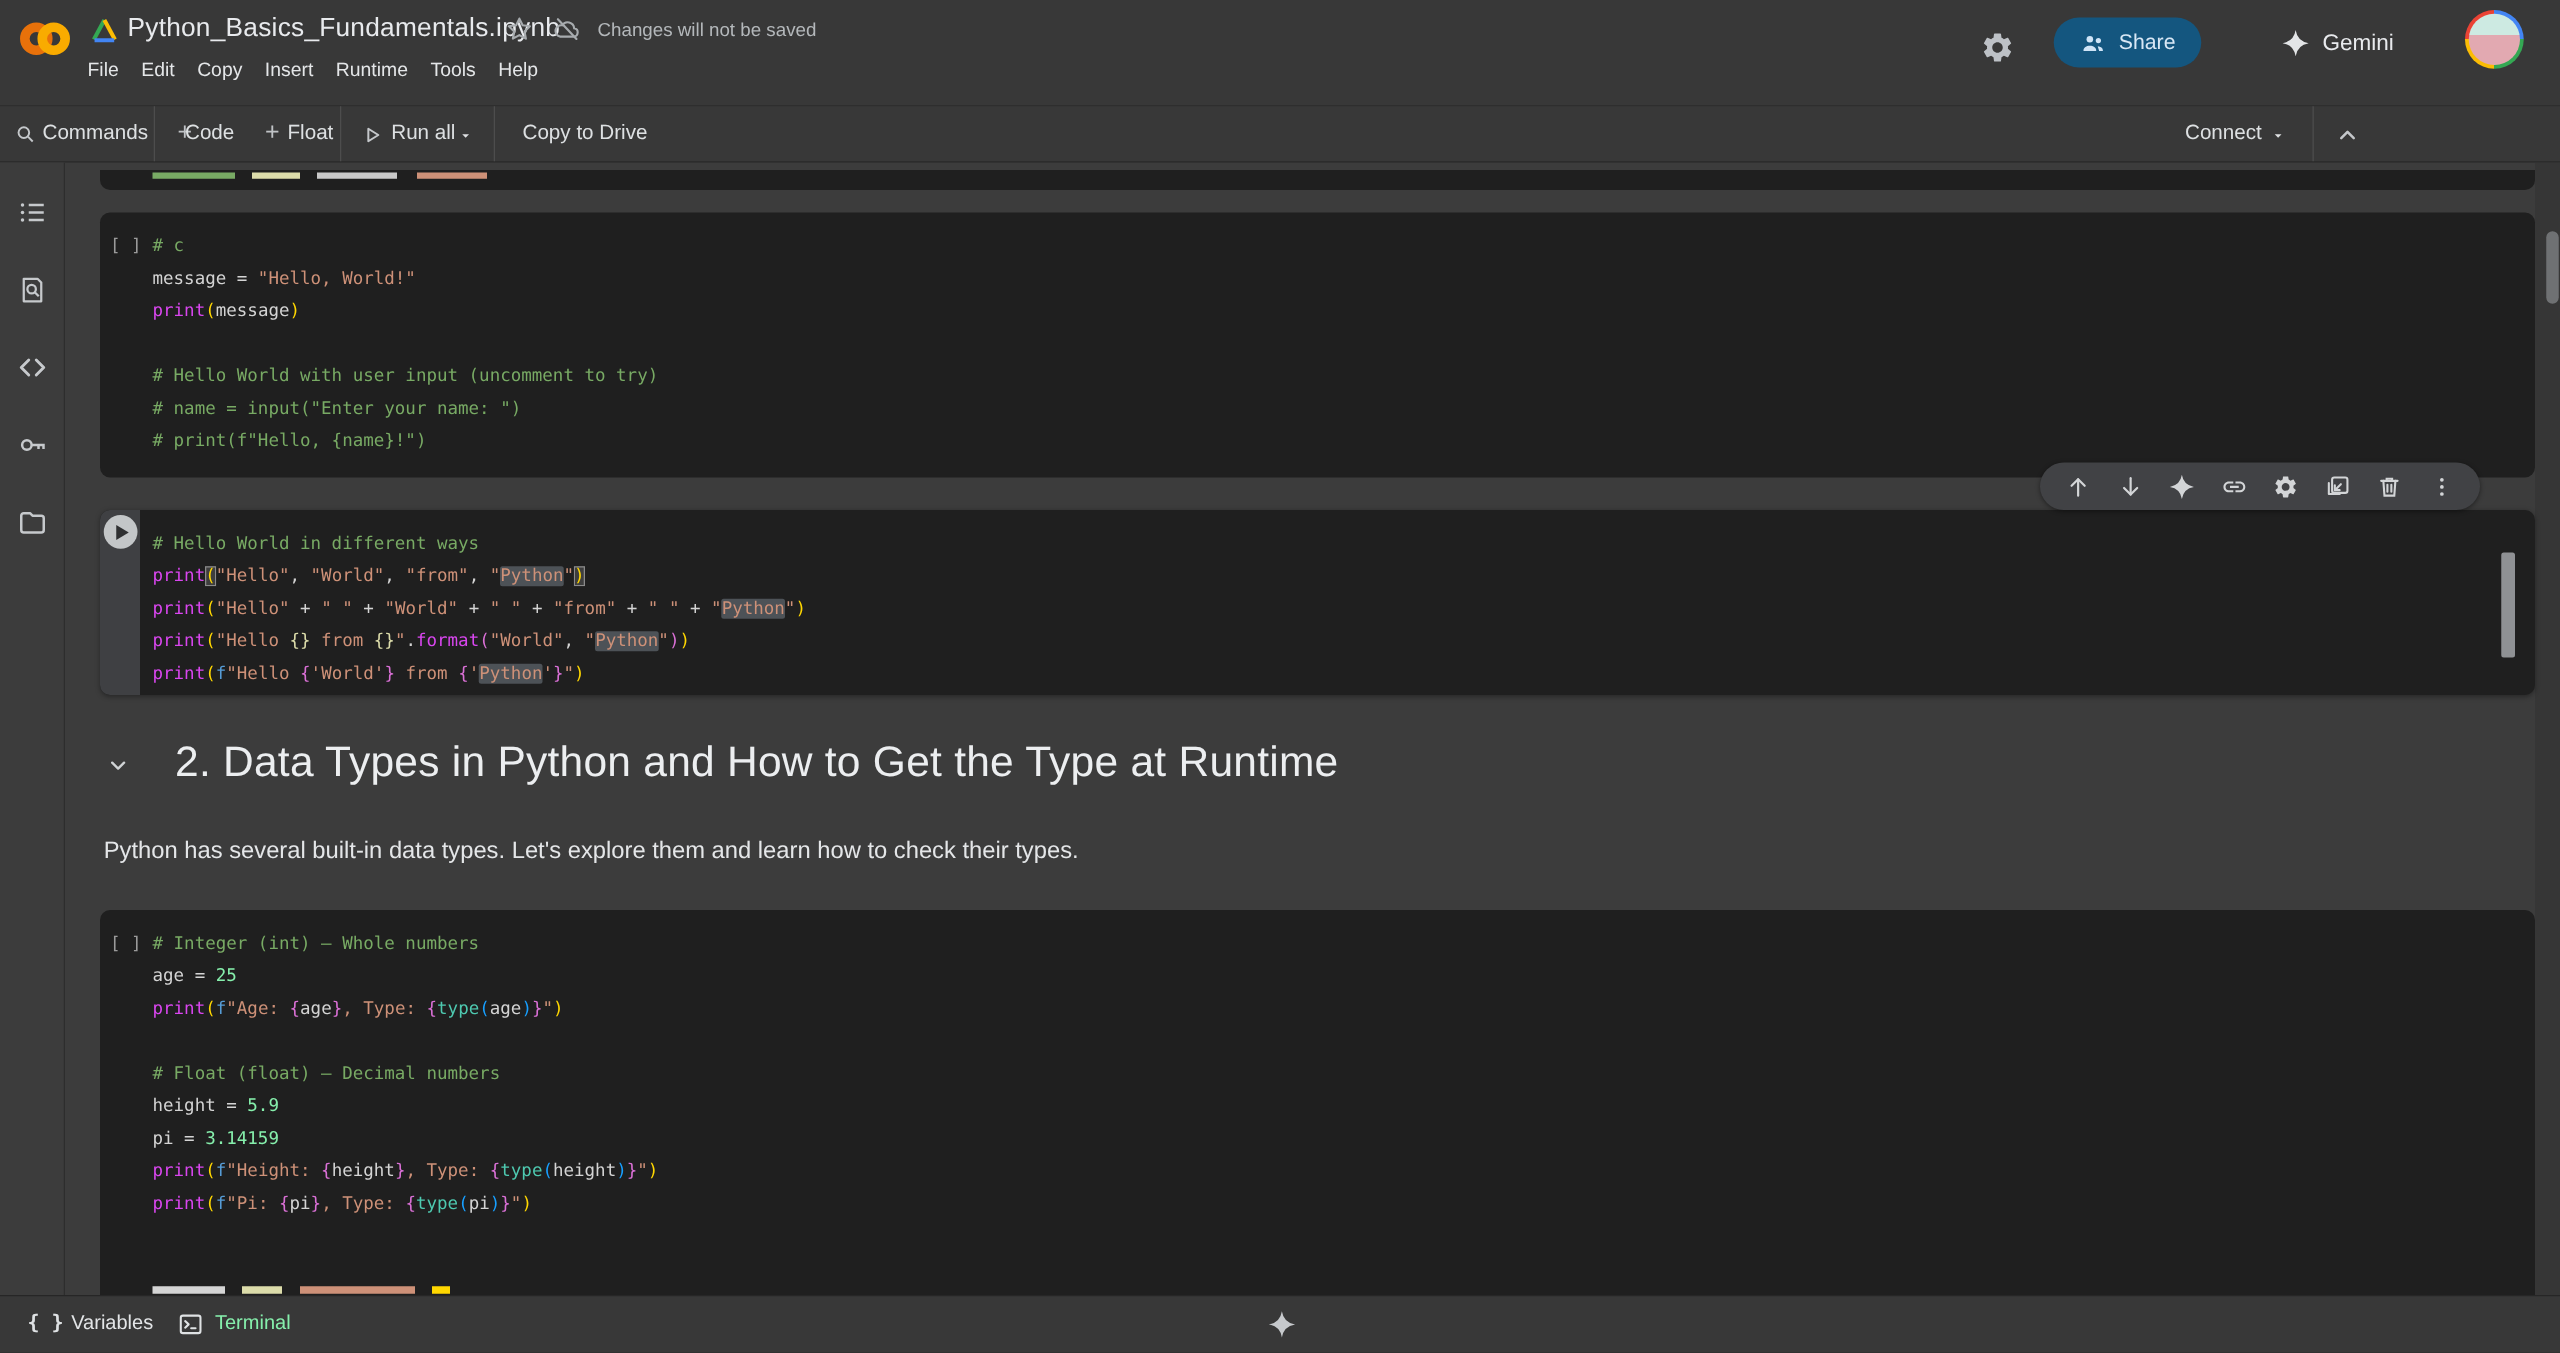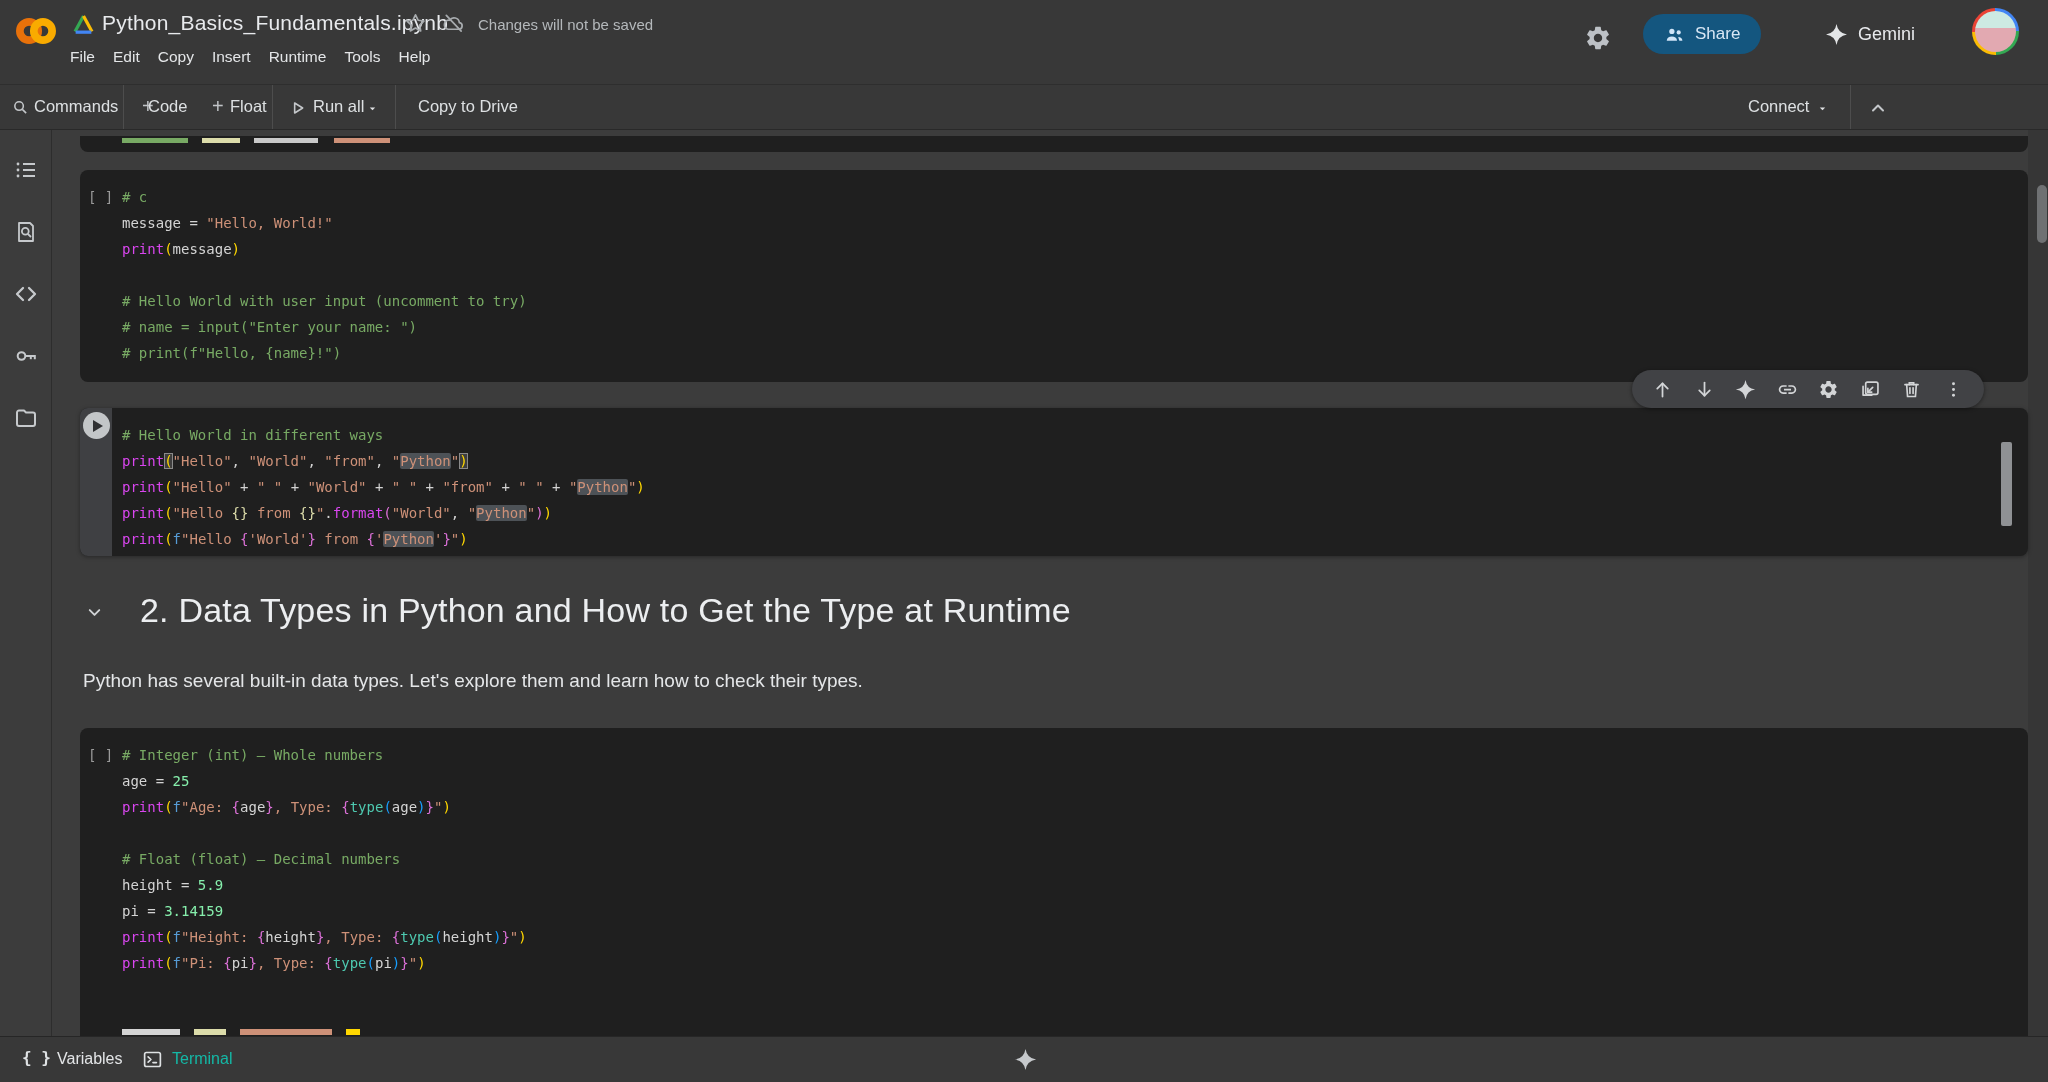--- a/index.html
+++ b/index.html
@@ -100,21 +100,21 @@
   .main-scroll { position:absolute; right:1px; top:185px; width:10px; height:58px; background:#6f7173;
     border-radius:5px; z-index:9; }
 
   
   .bottombar { position:absolute; left:0; top:1036px; width:2048px; height:46px; background:#383838;
     border-top:1px solid #262626; }
   .bb-braces { position:absolute; left:22px; top:11px; font-family:"DejaVu Sans Mono",monospace;
     font-size:16px; font-weight:bold; color:#dfe2e4; }
   .bb-variables { position:absolute; left:57px; top:13px; font-size:16px; font-weight:500; color:#e3e5e7; }
   .bb-terminal-icon { position:absolute; left:142px; top:12px; width:21px; height:21px; color:#dfe2e4; }
-  .bb-terminal { position:absolute; left:172px; top:13px; font-size:16px; font-weight:500; color:#14b8a6; }
+  .bb-terminal { position:absolute; left:172px; top:13px; font-size:16px; font-weight:500; color:#86efac; }
   .bb-spark { position:absolute; left:1014px; top:11px; width:23px; height:23px; color:#c6c9cc; }
 </style>
 </head>
 <body>
 
 <div id="app">
 
   <div class="header">
     <span class="logo">
       <svg viewBox="0 0 24 24" fill="none">

